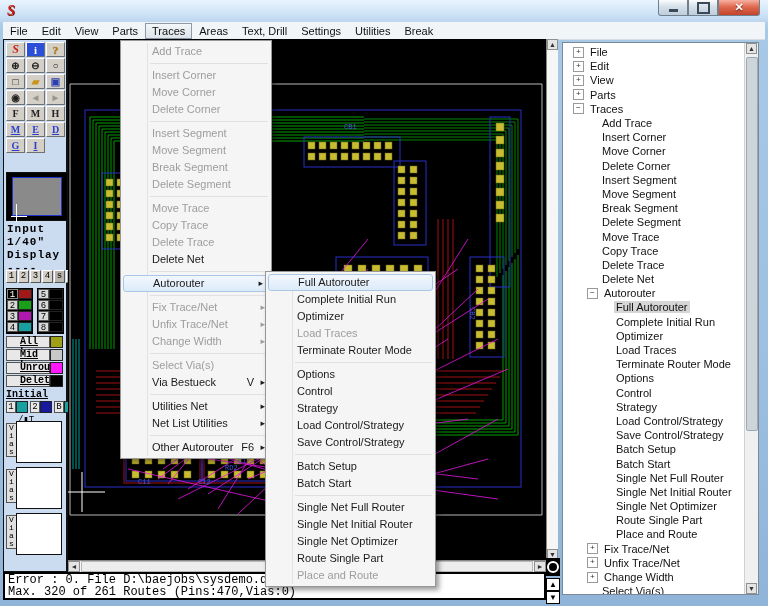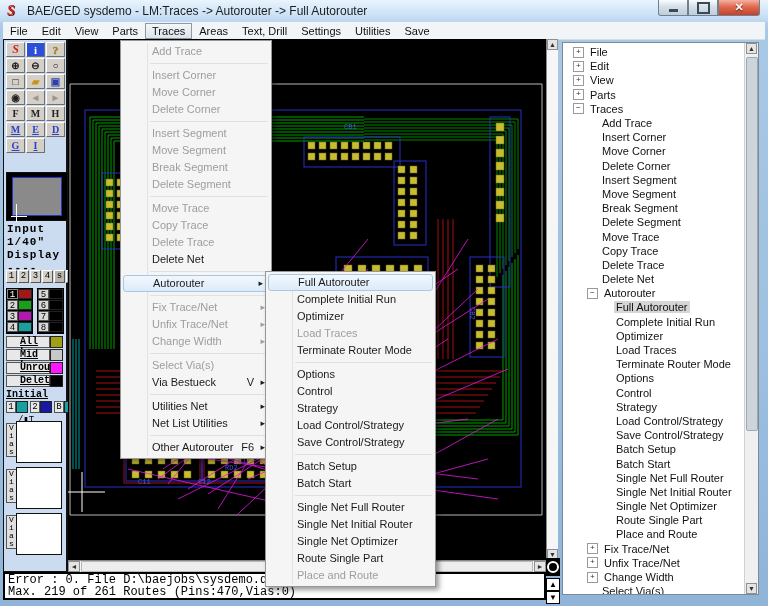--- a/index.html
+++ b/index.html
@@ -121,21 +121,20 @@
   .mi-sc{position:absolute;right:16px;}
   .menu-sep{height:1px;background:#e0e0e0;margin:3px 2px 3px 28px;}
 </style>
 </head>
 <body>
 
 <div id="win">
 
   <div id="titlebar">
     <div id="appicon">S</div>
-    <div id="title">BAE/GED sysdemo - LM:Traces -&gt; Autorouter -&gt; Full Autorouter</div>
     <div id="winbtns">
       <div class="wbtn">
           <span class="glyph-min"></span>
         </div>
       <div class="wbtn">
           <span class="glyph-max"></span>
         </div>
       <div class="wbtn close">
           <span class="glyph-x">✕</span>
         </div>
@@ -145,21 +144,21 @@
   <div id="menubar">
       <span class="mb-item">File</span>
       <span class="mb-item">Edit</span>
       <span class="mb-item">View</span>
       <span class="mb-item">Parts</span>
       <span class="mb-item active">Traces</span>
       <span class="mb-item">Areas</span>
       <span class="mb-item">Text, Drill</span>
       <span class="mb-item">Settings</span>
       <span class="mb-item">Utilities</span>
-      <span class="mb-item">Save</span>
+      <span class="mb-item">Break</span>
     </div>
 
   <div id="leftpanel">
     <div id="toolgrid">
         <div class="tbtn logo">S</div>
         <div class="tbtn info">i</div>
         <div class="tbtn help">?</div>
         <div class="tbtn tool">⊕</div>
         <div class="tbtn tool">⊖</div>
         <div class="tbtn tool">○</div>
@@ -539,21 +538,21 @@
     <div class="sbtn">►</div>
   </div>
   <div id="pan-origin">
       <div class="ring"></div>
     </div>
   <div class="zbtn" style="top:578px;">▲</div>
   <div class="zbtn" style="top:591px;">▼</div>
 
   <div id="statusbar">
     <div>Error : 0. File D:\baejobs\sysdemo.ddb</div>
-    <div>Max. 219 of 261 Routes (Pins:470,Vias:0)</div>
+    <div>Max. 320 of 261 Routes (Pins:470,Vias:0)</div>
   </div>
 
   <div id="treebox">
     <div id="tree">
         <div class="trow" style="padding-left: 10px;">
           <span class="texp">+</span>
           <span class="tlbl">File</span>
         </div>
         <div class="trow" style="padding-left: 10px;">
           <span class="texp">+</span>

